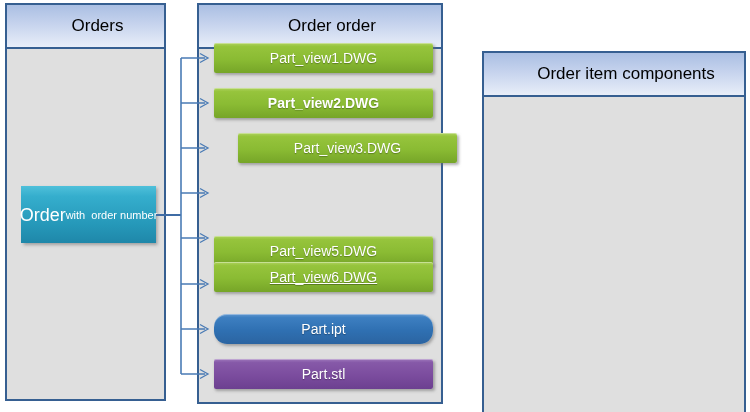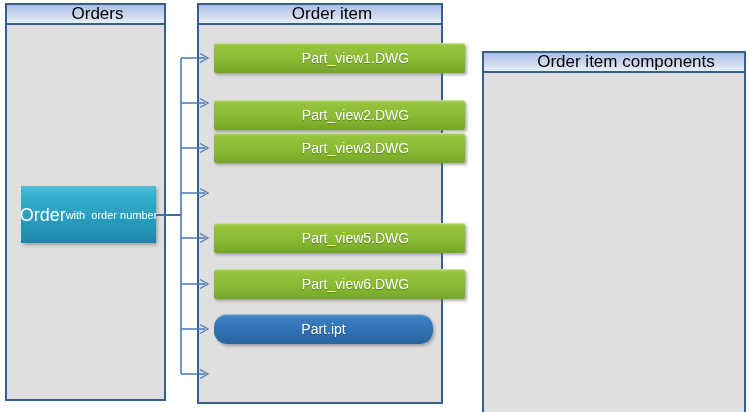--- a/index.html
+++ b/index.html
@@ -12,21 +12,21 @@
     overflow: hidden;
   }
   .panel {
     position: absolute;
     box-sizing: border-box;
     border: 2px solid #365f91;
     background: #dfdfdf;
   }
   .panel-header {
     box-sizing: border-box;
-    height: 20px;
+    height: 44px;
     border-bottom: 2px solid #365f91;
     background: linear-gradient(180deg, #aabfe3 0%, #c6d3ed 45%, #e8eef9 100%);
     display: flex;
     align-items: center;
     justify-content: center;
     font-size: 17px;
     color: #000000;
     padding-left: 24px;
   }
   .panel-body { width: 100%; }
@@ -37,21 +37,21 @@
     height: 30px;
     border-radius: 2px;
     display: flex;
     align-items: center;
     justify-content: center;
     color: #ffffff;
     font-size: 14px;
     text-shadow: 0 1px 1px rgba(0,0,0,0.3);
     box-shadow: 1.5px 2px 3px rgba(110,110,110,0.55), inset 0 1px 0 rgba(255,255,255,0.35);
   }
-  .item-green  { background: linear-gradient(180deg, #aed25f 0%, #96c43c 12%, #8abb33 55%, #76a528 100%); padding-left: 32px; }
+  .item-green  { background: linear-gradient(180deg, #aed25f 0%, #96c43c 12%, #8abb33 55%, #76a528 100%); }
   .item-blue   { background: linear-gradient(180deg, #6197cf 0%, #3d7fc1 12%, #2f70b2 55%, #2b64a1 100%); border-radius: 13px; }
   .item-purple { background: linear-gradient(180deg, #9e77bb 0%, #8659a8 12%, #7b4c9e 55%, #6c4090 100%); }
   .order-node {
     position: absolute;
     left: 21px;
     top: 186px;
     width: 135px;
     height: 57px;
     background: linear-gradient(180deg, #4fc0da 0%, #35aecd 18%, #2597b8 70%, #1f87a9 100%);
     display: flex;
@@ -81,43 +81,44 @@
 
   <section class="panel" style="left:5px; top:3px; width:161px; height:398px;">
     <header class="panel-header">
       <span>Orders</span>
     </header>
     <div class="panel-body"></div>
   </section>
 
   <section class="panel" style="left:197px; top:3px; width:246px; height:401px;">
     <header class="panel-header">
-      <span>Order item</span>
+      <span>Order order</span>
     </header>
     <div class="panel-body"></div>
   </section>
 
   <section class="panel" style="left:482px; top:3px; width:264px; height:401px;margin-top:48px;">
     <header class="panel-header">
       <span>Order item components</span>
     </header>
     <div class="panel-body"></div>
   </section>
 
   <div class="order-node">
     <div class="order-title">Order</div>
     <div class="order-subtitle">with  order number</div>
   </div>
 
   <div class="item item-green" style="top:43px;">Part_view1.DWG</div>
-  <div class="item item-green" style="top:100px;">Part_view2.DWG</div>
-  <div class="item item-green" style="top:133px;">Part_view3.DWG</div>
-  <div class="item item-green" style="top:223px;">Part_view5.DWG</div>
-  <div class="item item-green" style="top:269px;">Part_view6.DWG</div>
+  <div class="item item-green" style="top:88px;font-weight:bold;">Part_view2.DWG</div>
+  <div class="item item-green" style="top:133px;margin-left:24px;">Part_view3.DWG</div>
+  <div class="item item-green" style="top:236px;">Part_view5.DWG</div>
+  <div class="item item-green" style="top:262px;text-decoration:underline;">Part_view6.DWG</div>
   <div class="item item-blue" style="top:314px;">Part.ipt</div>
+  <div class="item item-purple" style="top:359px;">Part.stl</div>
 
   <svg id="connectors" viewBox="0 0 750 412" xmlns="http://www.w3.org/2000/svg">
 
     <path class="feed" d="M156 215 H181"></path>
 
     <path class="trunk" d="M181 58 V374"></path>
 
     <path class="branch" d="M181 58  H205 M200 53.5 L208 58  L200 62.5"></path>
     <path class="branch" d="M181 103 H205 M200 98.5 L208 103 L200 107.5"></path>
     <path class="branch" d="M181 148 H205 M200 143.5 L208 148 L200 152.5"></path>

